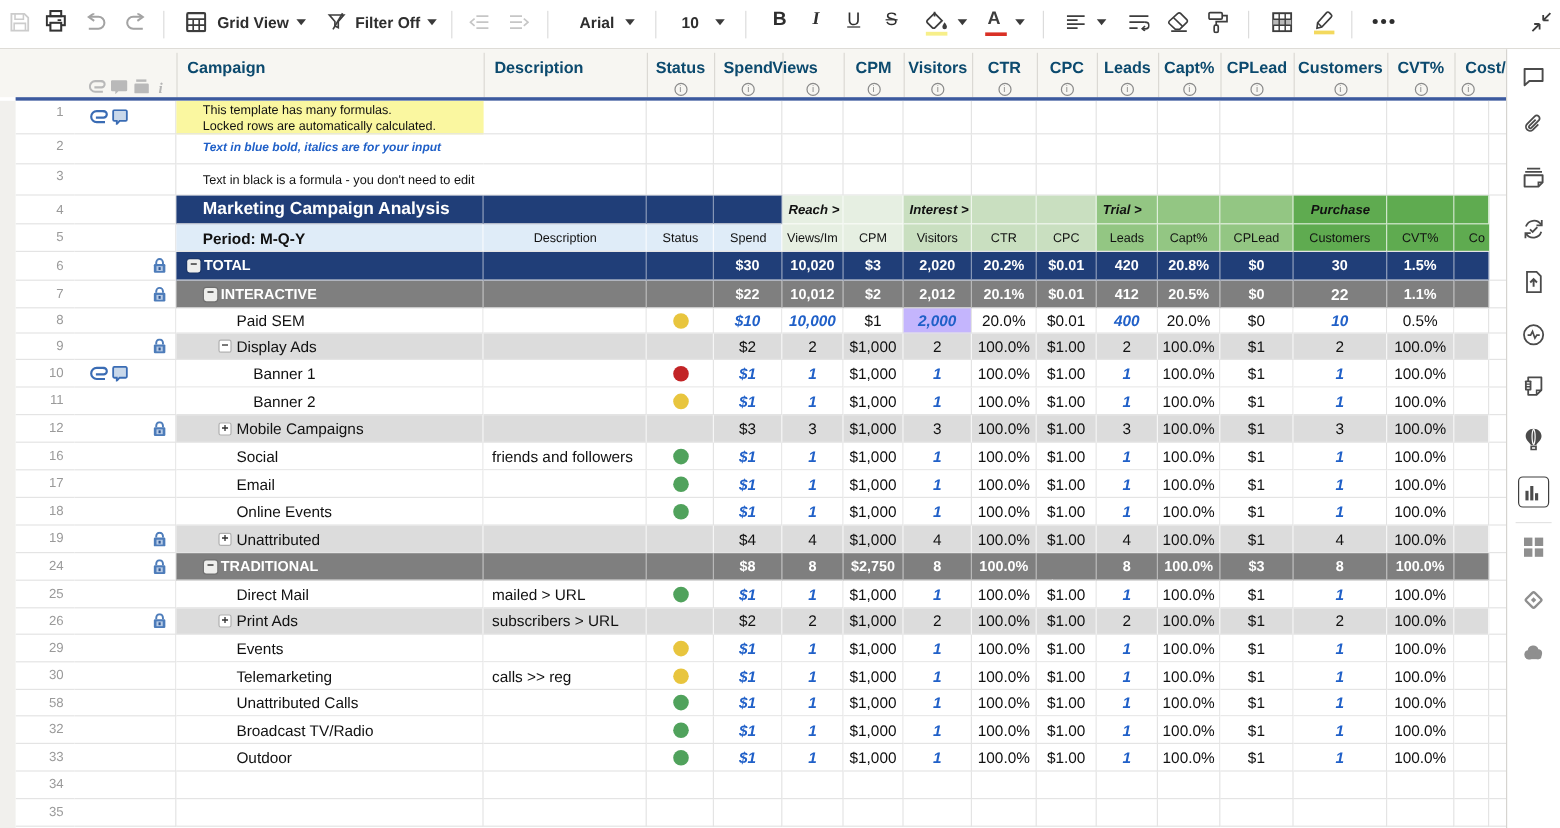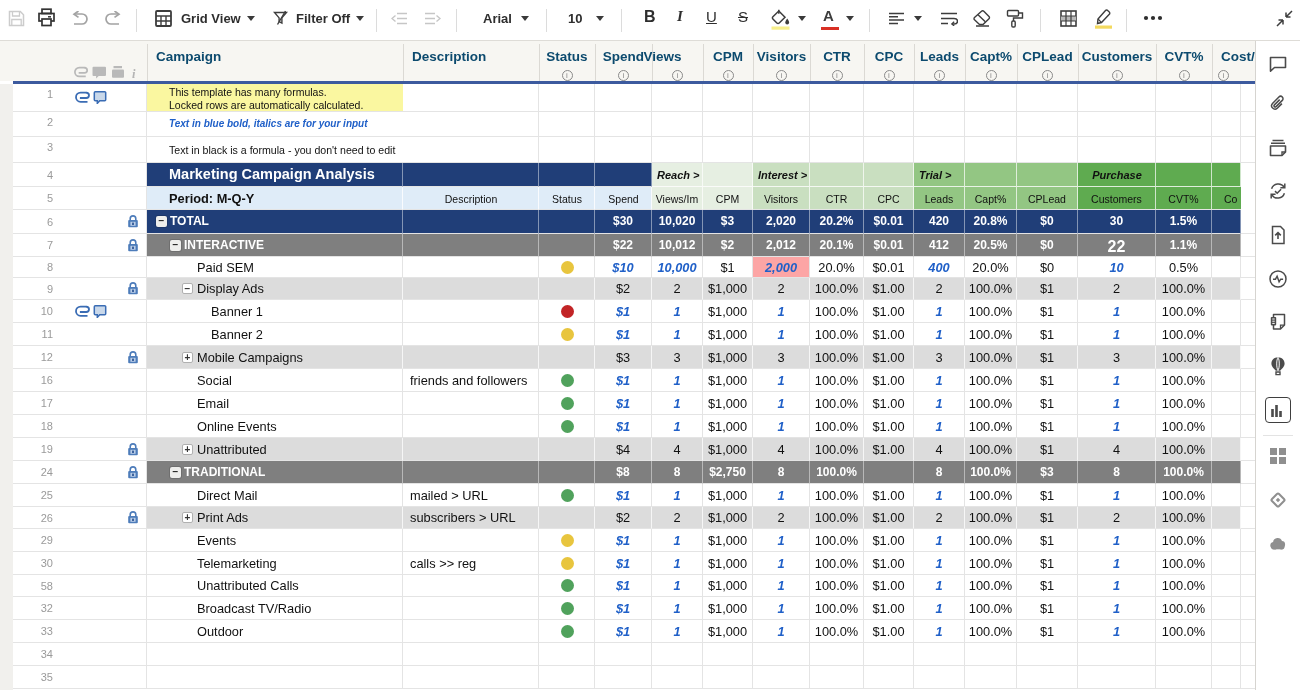--- a/index.html
+++ b/index.html
@@ -339,37 +339,37 @@
       <div class="cell" style="left:539px;width:56px;background:#7f7f7f;border-bottom:1px solid #e4e4e4;border-right:1px solid rgba(255,255,255,.45)"></div>
       <div class="cell" style="left:595px;width:57px;background:#7f7f7f;border-bottom:1px solid #e4e4e4;border-right:1px solid rgba(255,255,255,.45);text-align:center;padding-top:4px;color:#fff;font-weight:700;font-size:12px">$22</div>
       <div class="cell" style="left:652px;width:51px;background:#7f7f7f;border-bottom:1px solid #e4e4e4;border-right:1px solid rgba(255,255,255,.45);text-align:center;padding-top:4px;color:#fff;font-weight:700;font-size:12px">10,012</div>
       <div class="cell" style="left:703px;width:50px;background:#7f7f7f;border-bottom:1px solid #e4e4e4;border-right:1px solid rgba(255,255,255,.45);text-align:center;padding-top:4px;color:#fff;font-weight:700;font-size:12px">$2</div>
       <div class="cell" style="left:753px;width:57px;background:#7f7f7f;border-bottom:1px solid #e4e4e4;border-right:1px solid rgba(255,255,255,.45);text-align:center;padding-top:4px;color:#fff;font-weight:700;font-size:12px">2,012</div>
       <div class="cell" style="left:810px;width:54px;background:#7f7f7f;border-bottom:1px solid #e4e4e4;border-right:1px solid rgba(255,255,255,.45);text-align:center;padding-top:4px;color:#fff;font-weight:700;font-size:12px">20.1%</div>
       <div class="cell" style="left:864px;width:50px;background:#7f7f7f;border-bottom:1px solid #e4e4e4;border-right:1px solid rgba(255,255,255,.45);text-align:center;padding-top:4px;color:#fff;font-weight:700;font-size:12px">$0.01</div>
       <div class="cell" style="left:914px;width:51px;background:#7f7f7f;border-bottom:1px solid #e4e4e4;border-right:1px solid rgba(255,255,255,.45);text-align:center;padding-top:4px;color:#fff;font-weight:700;font-size:12px">412</div>
       <div class="cell" style="left:965px;width:52px;background:#7f7f7f;border-bottom:1px solid #e4e4e4;border-right:1px solid rgba(255,255,255,.45);text-align:center;padding-top:4px;color:#fff;font-weight:700;font-size:12px">20.5%</div>
       <div class="cell" style="left:1017px;width:61px;background:#7f7f7f;border-bottom:1px solid #e4e4e4;border-right:1px solid rgba(255,255,255,.45);text-align:center;padding-top:4px;color:#fff;font-weight:700;font-size:12px">$0</div>
-      <div class="cell" style="left:1078px;width:78px;background:#7f7f7f;border-bottom:1px solid #e4e4e4;border-right:1px solid rgba(255,255,255,.45);text-align:center;padding-top:4px;color:#fff;font-weight:700;font-size:16px">22</div>
+      <div class="cell" style="left:1078px;width:78px;background:#7f7f7f;border-bottom:1px solid #e4e4e4;border-right:1px solid rgba(255,255,255,.45);text-align:center;padding-top:4px;color:#fff;font-weight:700;font-size:13px">22</div>
       <div class="cell" style="left:1156px;width:56px;background:#7f7f7f;border-bottom:1px solid #e4e4e4;border-right:1px solid rgba(255,255,255,.45);text-align:center;padding-top:4px;color:#fff;font-weight:700;font-size:12px">1.1%</div>
       <div class="cell" style="left:1212px;width:29px;background:#7f7f7f;border-bottom:1px solid #e4e4e4;border-right:1px solid rgba(255,255,255,.45)"></div>
       <div class="cell" style="left:1241px;width:14px;border-bottom:1px solid #e4e4e4"></div>
     </div>
     <div class="row" style="top:173px;height:21px">
       <div class="cell num" style="left:13px;width:49px;border-bottom:1px solid #e4e4e4;text-align:right;padding:4px 9px 0 0">8</div>
       <div class="cell" style="left:62px;width:85px;border-bottom:1px solid #e4e4e4;border-right:1px solid #e4e4e4"></div>
       <div class="cell" style="left:147px;width:256px;background:#fff;border-bottom:1px solid #e4e4e4;border-right:1px solid #e4e4e4"></div>
       <div class="ab" style="left:197px;top:3px;font-size:12.8px;color:#111">Paid SEM</div>
       <div class="cell" style="left:403px;width:136px;background:#fff;border-bottom:1px solid #e4e4e4;border-right:1px solid #e4e4e4;font-size:12.8px;color:#111;padding:3px 0 0 7px;white-space:nowrap"></div>
       <div class="cell" style="left:539px;width:56px;background:#fff;border-bottom:1px solid #e4e4e4;border-right:1px solid #e4e4e4"></div>
       <div class="dot ab" style="left:561px;top:4px;background:#e8c53e"></div>
       <div class="cell" style="left:595px;width:57px;background:#fff;border-bottom:1px solid #e4e4e4;border-right:1px solid #e4e4e4;text-align:center;padding-top:3px;color:#2060c8;font-weight:700;font-style:italic;font-size:12.8px">$10</div>
       <div class="cell" style="left:652px;width:51px;background:#fff;border-bottom:1px solid #e4e4e4;border-right:1px solid #e4e4e4;text-align:center;padding-top:3px;color:#2060c8;font-weight:700;font-style:italic;font-size:12.8px">10,000</div>
       <div class="cell" style="left:703px;width:50px;background:#fff;border-bottom:1px solid #e4e4e4;border-right:1px solid #e4e4e4;text-align:center;padding-top:3px;color:#111;font-size:12.8px">$1</div>
-      <div class="cell" style="left:753px;width:57px;background:#fca5a5;border-bottom:1px solid #e4e4e4;border-right:1px solid #e4e4e4;text-align:center;padding-top:3px;color:#2060c8;font-weight:700;font-style:italic;font-size:12.8px">2,000</div>
+      <div class="cell" style="left:753px;width:57px;background:#c4b5fd;border-bottom:1px solid #e4e4e4;border-right:1px solid #e4e4e4;text-align:center;padding-top:3px;color:#2060c8;font-weight:700;font-style:italic;font-size:12.8px">2,000</div>
       <div class="cell" style="left:810px;width:54px;background:#fff;border-bottom:1px solid #e4e4e4;border-right:1px solid #e4e4e4;text-align:center;padding-top:3px;color:#111;font-size:12.8px">20.0%</div>
       <div class="cell" style="left:864px;width:50px;background:#fff;border-bottom:1px solid #e4e4e4;border-right:1px solid #e4e4e4;text-align:center;padding-top:3px;color:#111;font-size:12.8px">$0.01</div>
       <div class="cell" style="left:914px;width:51px;background:#fff;border-bottom:1px solid #e4e4e4;border-right:1px solid #e4e4e4;text-align:center;padding-top:3px;color:#2060c8;font-weight:700;font-style:italic;font-size:12.8px">400</div>
       <div class="cell" style="left:965px;width:52px;background:#fff;border-bottom:1px solid #e4e4e4;border-right:1px solid #e4e4e4;text-align:center;padding-top:3px;color:#111;font-size:12.8px">20.0%</div>
       <div class="cell" style="left:1017px;width:61px;background:#fff;border-bottom:1px solid #e4e4e4;border-right:1px solid #e4e4e4;text-align:center;padding-top:3px;color:#111;font-size:12.8px">$0</div>
       <div class="cell" style="left:1078px;width:78px;background:#fff;border-bottom:1px solid #e4e4e4;border-right:1px solid #e4e4e4;text-align:center;padding-top:3px;color:#2060c8;font-weight:700;font-style:italic;font-size:12.8px">10</div>
       <div class="cell" style="left:1156px;width:56px;background:#fff;border-bottom:1px solid #e4e4e4;border-right:1px solid #e4e4e4;text-align:center;padding-top:3px;color:#111;font-size:12.8px">0.5%</div>
       <div class="cell" style="left:1212px;width:29px;background:#fff;border-bottom:1px solid #e4e4e4;border-right:1px solid #e4e4e4"></div>
       <div class="cell" style="left:1241px;width:14px;border-bottom:1px solid #e4e4e4"></div>
     </div>

